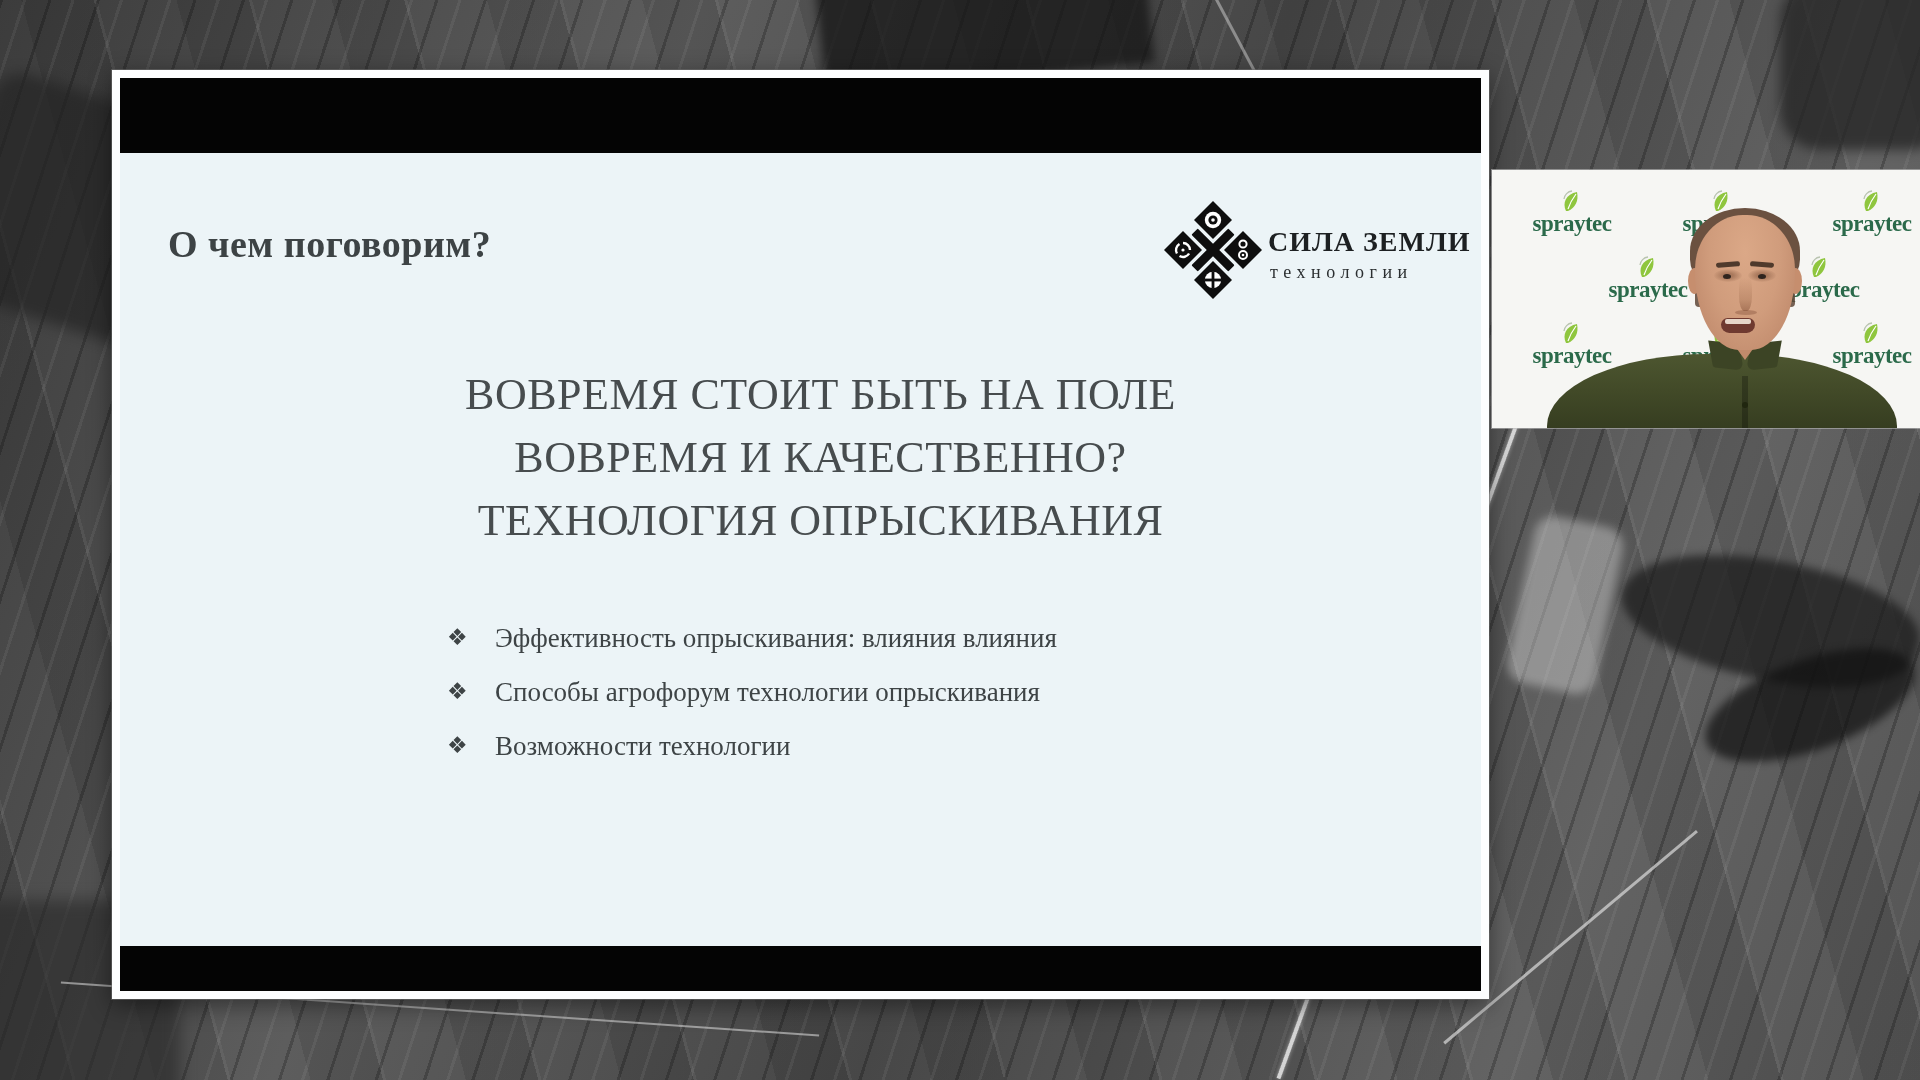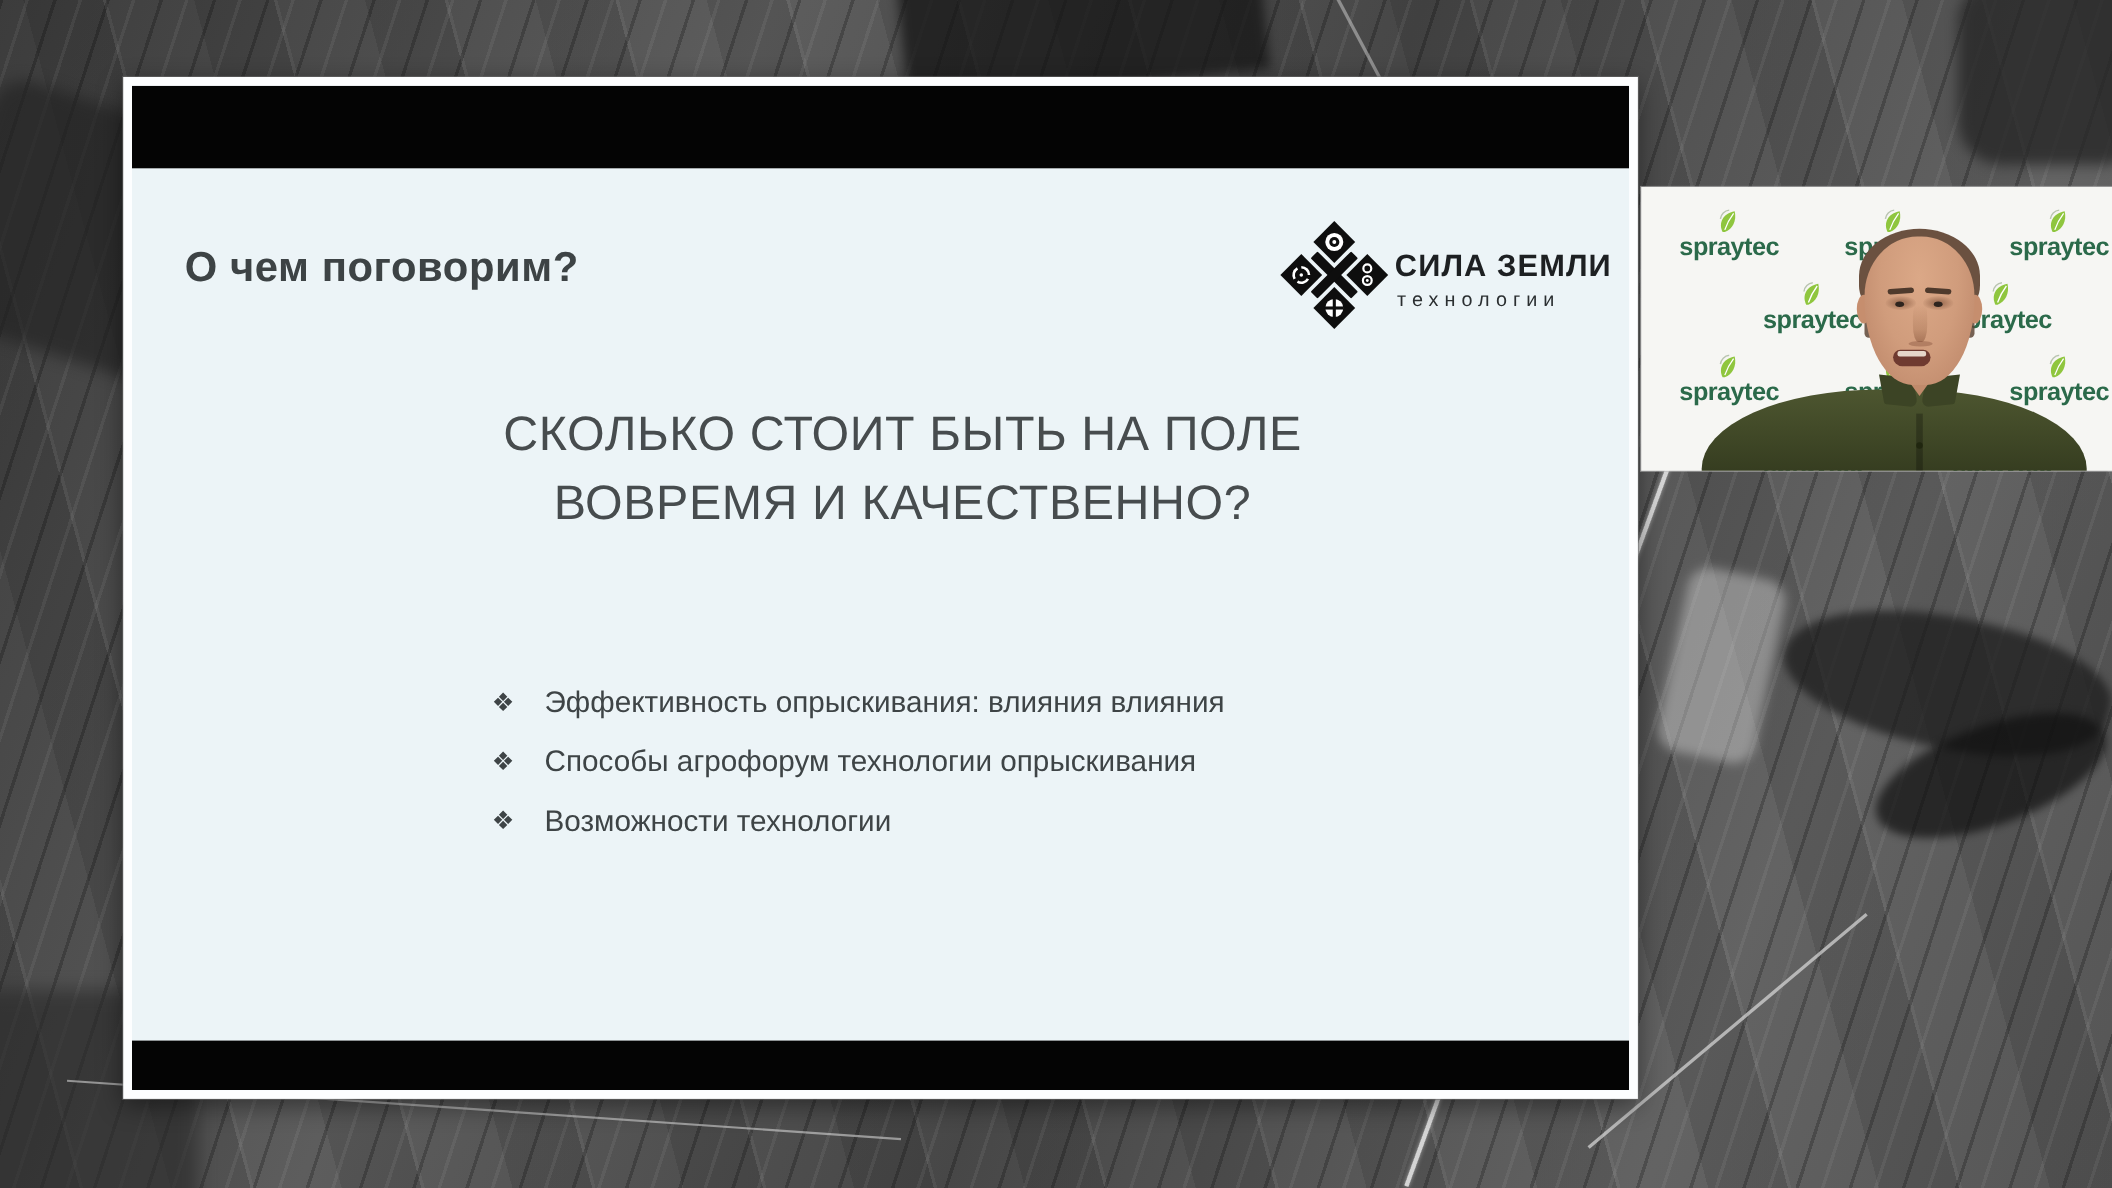--- a/index.html
+++ b/index.html
@@ -1,17 +1,17 @@
 <!DOCTYPE html>
 <html><head>
 <meta charset="utf-8">
 <style>
   html,body{margin:0;padding:0;background:#222;}
   .stage{position:relative;width:1920px;height:1080px;overflow:hidden;
-         font-family:Liberation Sans, sans-serif;}
+         font-family:Liberation Serif, serif;}
 
   
   .bg{position:absolute;inset:0;background-color:#4e4e4e;
       background-image:
         repeating-linear-gradient(108deg, rgba(0,0,0,.22) 0 3px, rgba(0,0,0,0) 3px 22px, rgba(255,255,255,.06) 22px 25px, rgba(0,0,0,0) 25px 46px),
         repeating-linear-gradient(75deg, rgba(0,0,0,.10) 0 70px, rgba(255,255,255,.05) 70px 73px, rgba(0,0,0,0) 73px 150px),
         linear-gradient(112deg,#3c3c3c 0%,#5d5d5d 30%,#474747 55%,#636363 82%,#555555 100%);}
   .patch,.road,.village{position:absolute;}
   .p1{left:-40px;top:100px;width:260px;height:230px;background:#242424;opacity:.7;border-radius:30px;transform:rotate(18deg);filter:blur(7px);}
   .p2{left:820px;top:-30px;width:330px;height:110px;background:#161616;opacity:.75;transform:rotate(-6deg);filter:blur(5px);}
@@ -143,22 +143,23 @@
           <rect x="48.6" y="71.4" width="2.8" height="17.2" fill="#0e0e0e"></rect>
           <rect x="41.4" y="78.6" width="17.2" height="2.8" fill="#0e0e0e"></rect>
         </svg>
         <div class="logo-text">
           <div class="brand-name">СИЛА ЗЕМЛИ</div>
           <div class="brand-sub">технологии</div>
         </div>
       </div>
 
       <div class="heading">
-        <div>СКОЛЬКО СТОИТ БЫТЬ НА ПОЛЕ</div>
+        <div>ВОВРЕМЯ СТОИТ БЫТЬ НА ПОЛЕ</div>
         <div>ВОВРЕМЯ И КАЧЕСТВЕННО?</div>
+        <div>ТЕХНОЛОГИЯ ОПРЫСКИВАНИЯ</div>
       </div>
 
       <ul class="bullets">
         <li>
           <span class="b-marker">❖</span>
           <span class="b-text">Эффективность опрыскивания: влияния влияния</span>
         </li>
         <li>
           <span class="b-marker">❖</span>
           <span class="b-text">Способы агрофорум технологии опрыскивания</span>

